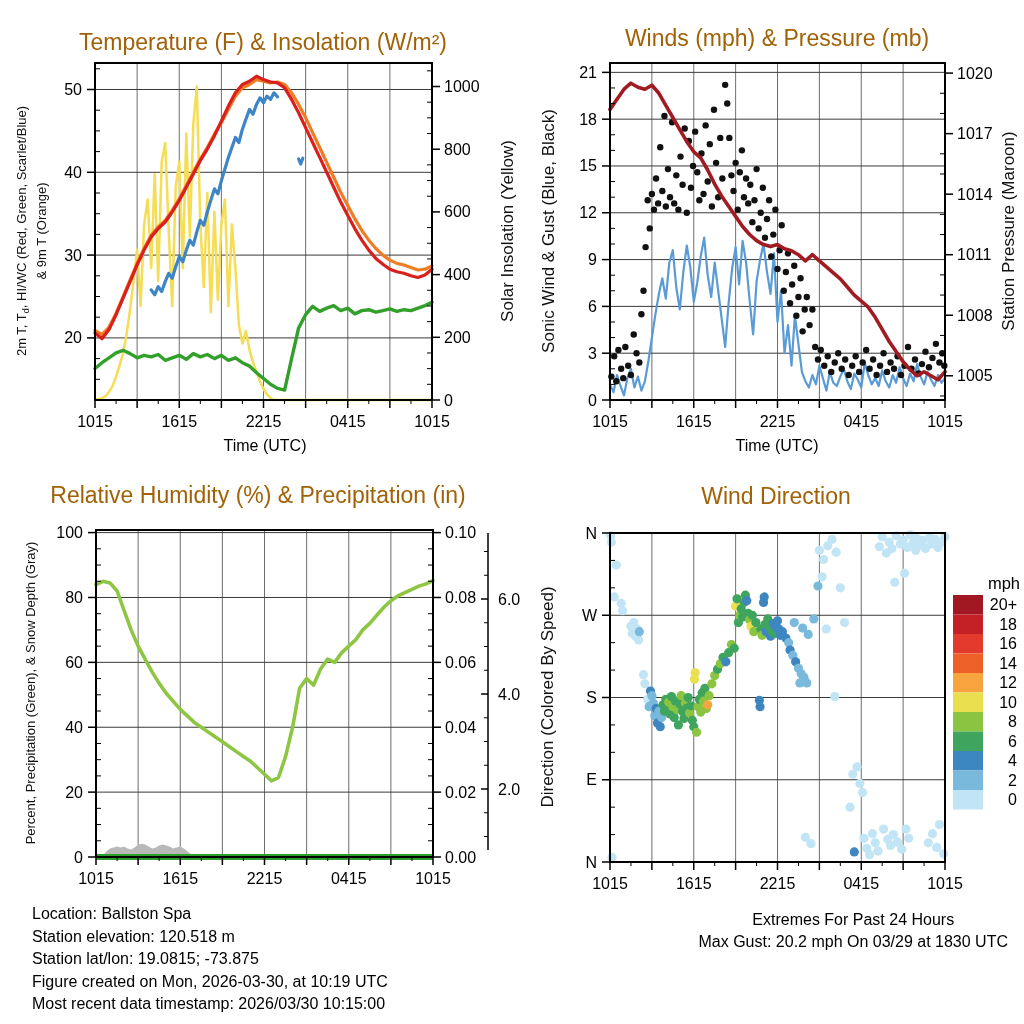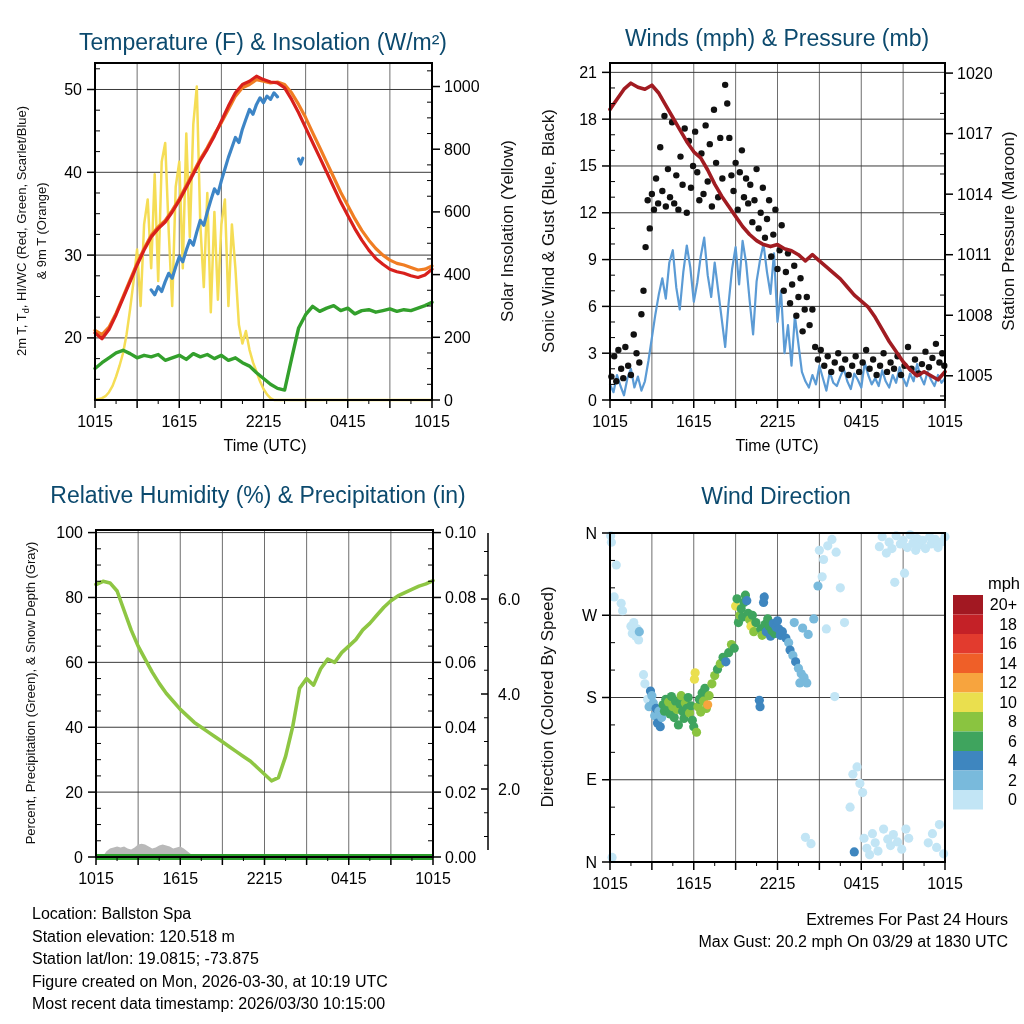--- a/index.html
+++ b/index.html
@@ -1,27 +1,27 @@
 <!DOCTYPE html>
 <html><head>
 <meta charset="utf-8">
 <style>
   html,body{margin:0;padding:0;background:#fff;}
   #page{position:relative;width:1024px;height:1024px;background:#ffffff;
         font-family:"Liberation Sans","DejaVu Sans",sans-serif;color:#000;overflow:hidden;}
   #plot{position:absolute;left:0;top:0;}
   .ctitle{position:absolute;transform:translate(-50%,-50%);white-space:nowrap;
-          font-size:23px;color:#0c4a6e;}
+          font-size:23px;color:#a16207;}
   .vlab{position:absolute;transform:translate(-50%,-50%) rotate(-90deg);
         white-space:nowrap;text-align:center;font-size:17px;color:#111;}
   .vlab.small{font-size:13px;line-height:15px;}
   .sub{font-size:9px;vertical-align:-3px;}
   .xlab{position:absolute;transform:translate(-50%,-50%);font-size:16px;white-space:nowrap;}
   .f-left{position:absolute;left:32px;top:903px;font-size:16px;line-height:22.5px;}
-  .f-right{position:absolute;right:16px;top:909px;font-size:16px;line-height:22px;text-align:right;}
+  .f-right{position:absolute;right:16px;top:909px;font-size:16px;line-height:22px;text-align:center;}
   .redline{color:#c42127;font-weight:bold;}
   .credit{position:absolute;left:0;top:1001px;width:100%;text-align:center;
           color:#9a9a9a;font-size:14.5px;}
 </style>
 </head>
 <body>
 
 <div id="page">
   <svg id="plot" width="1024" height="1024" viewBox="0 0 1024 1024">
       <line x1="137.125" y1="63" x2="137.125" y2="400" stroke="#6e6e6e" stroke-width="1"></line>

